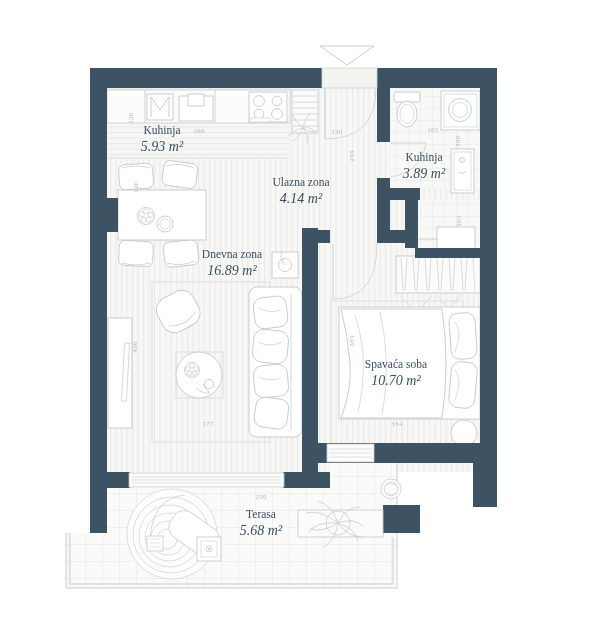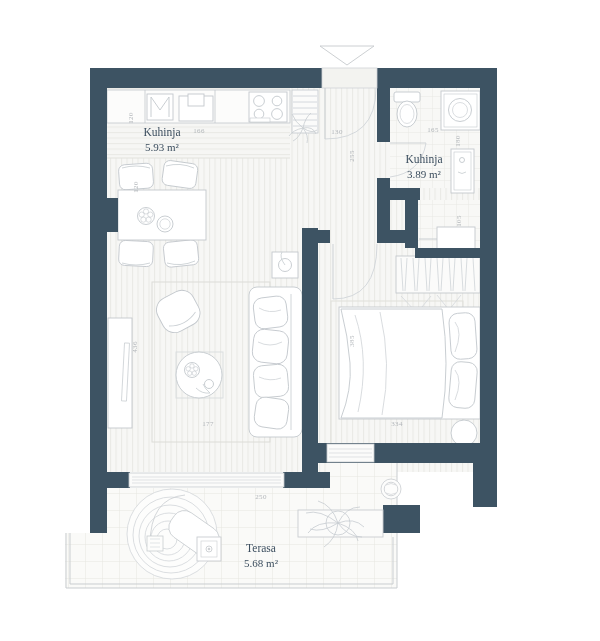--- a/index.html
+++ b/index.html
@@ -2,21 +2,21 @@
 <html><head>
 <meta charset="utf-8">
 <style>
   html,body{margin:0;padding:0;background:#ffffff;}
   #stage{position:relative;width:600px;height:641px;background:#ffffff;overflow:hidden;
          font-family:"Liberation Serif",serif;}
   #planSvg{position:absolute;left:0;top:0;}
   .room-label{position:absolute;transform:translate(-50%,-50%);text-align:center;
     color:#3c4e5f;line-height:1.3;white-space:nowrap;}
   .rname{font-size:11.5px;}
-  .rarea{font-size:11px;}
+  .rarea{font-size:14px;font-style:italic;}
   .dim{position:absolute;font-size:7px;color:#b2b6ba;letter-spacing:.4px;white-space:nowrap;
     transform:translate(-50%,-50%);}
   .dim.v{transform:translate(-50%,-50%) rotate(-90deg);}
 </style>
 </head>
 <body>
 
 <div id="stage">
 
 <svg id="planSvg" width="600" height="641" viewBox="0 0 600 641">
@@ -246,25 +246,37 @@
     <circle cx="391" cy="489" r="10"></circle>
     <circle cx="391" cy="489" r="6.8" fill="none"></circle>
     <path d="M386,485 q5,-3 10,0 M386,493 q5,3 10,0" fill="none" stroke-width="0.6"></path>
   </g>
 </svg>
 
   <div class="room-label" style="left:162px;top:140px">
     <div class="rname">Kuhinja</div>
     <div class="rarea">5.93 m²</div>
   </div>
+  <div class="room-label" style="left:301px;top:192px">
+    <div class="rname">Ulazna zona</div>
+    <div class="rarea">4.14 m²</div>
+  </div>
   <div class="room-label" style="left:424px;top:167px">
     <div class="rname">Kuhinja</div>
     <div class="rarea">3.89 m²</div>
   </div>
-  <div class="room-label" style="left:261px;top:556px">
+  <div class="room-label" style="left:232px;top:264px">
+    <div class="rname">Dnevna zona</div>
+    <div class="rarea">16.89 m²</div>
+  </div>
+  <div class="room-label" style="left:396px;top:374px">
+    <div class="rname">Spavaća soba</div>
+    <div class="rarea">10.70 m²</div>
+  </div>
+  <div class="room-label" style="left:261px;top:524px">
     <div class="rname">Terasa</div>
     <div class="rarea">5.68 m²</div>
   </div>
 
   <span class="dim v" style="left:131px;top:118px">120</span>
   <span class="dim" style="left:199px;top:131px">166</span>
   <span class="dim v" style="left:136px;top:187px">120</span>
   <span class="dim" style="left:337px;top:132px">130</span>
   <span class="dim v" style="left:352px;top:156px">255</span>
   <span class="dim" style="left:433px;top:130px">165</span>

